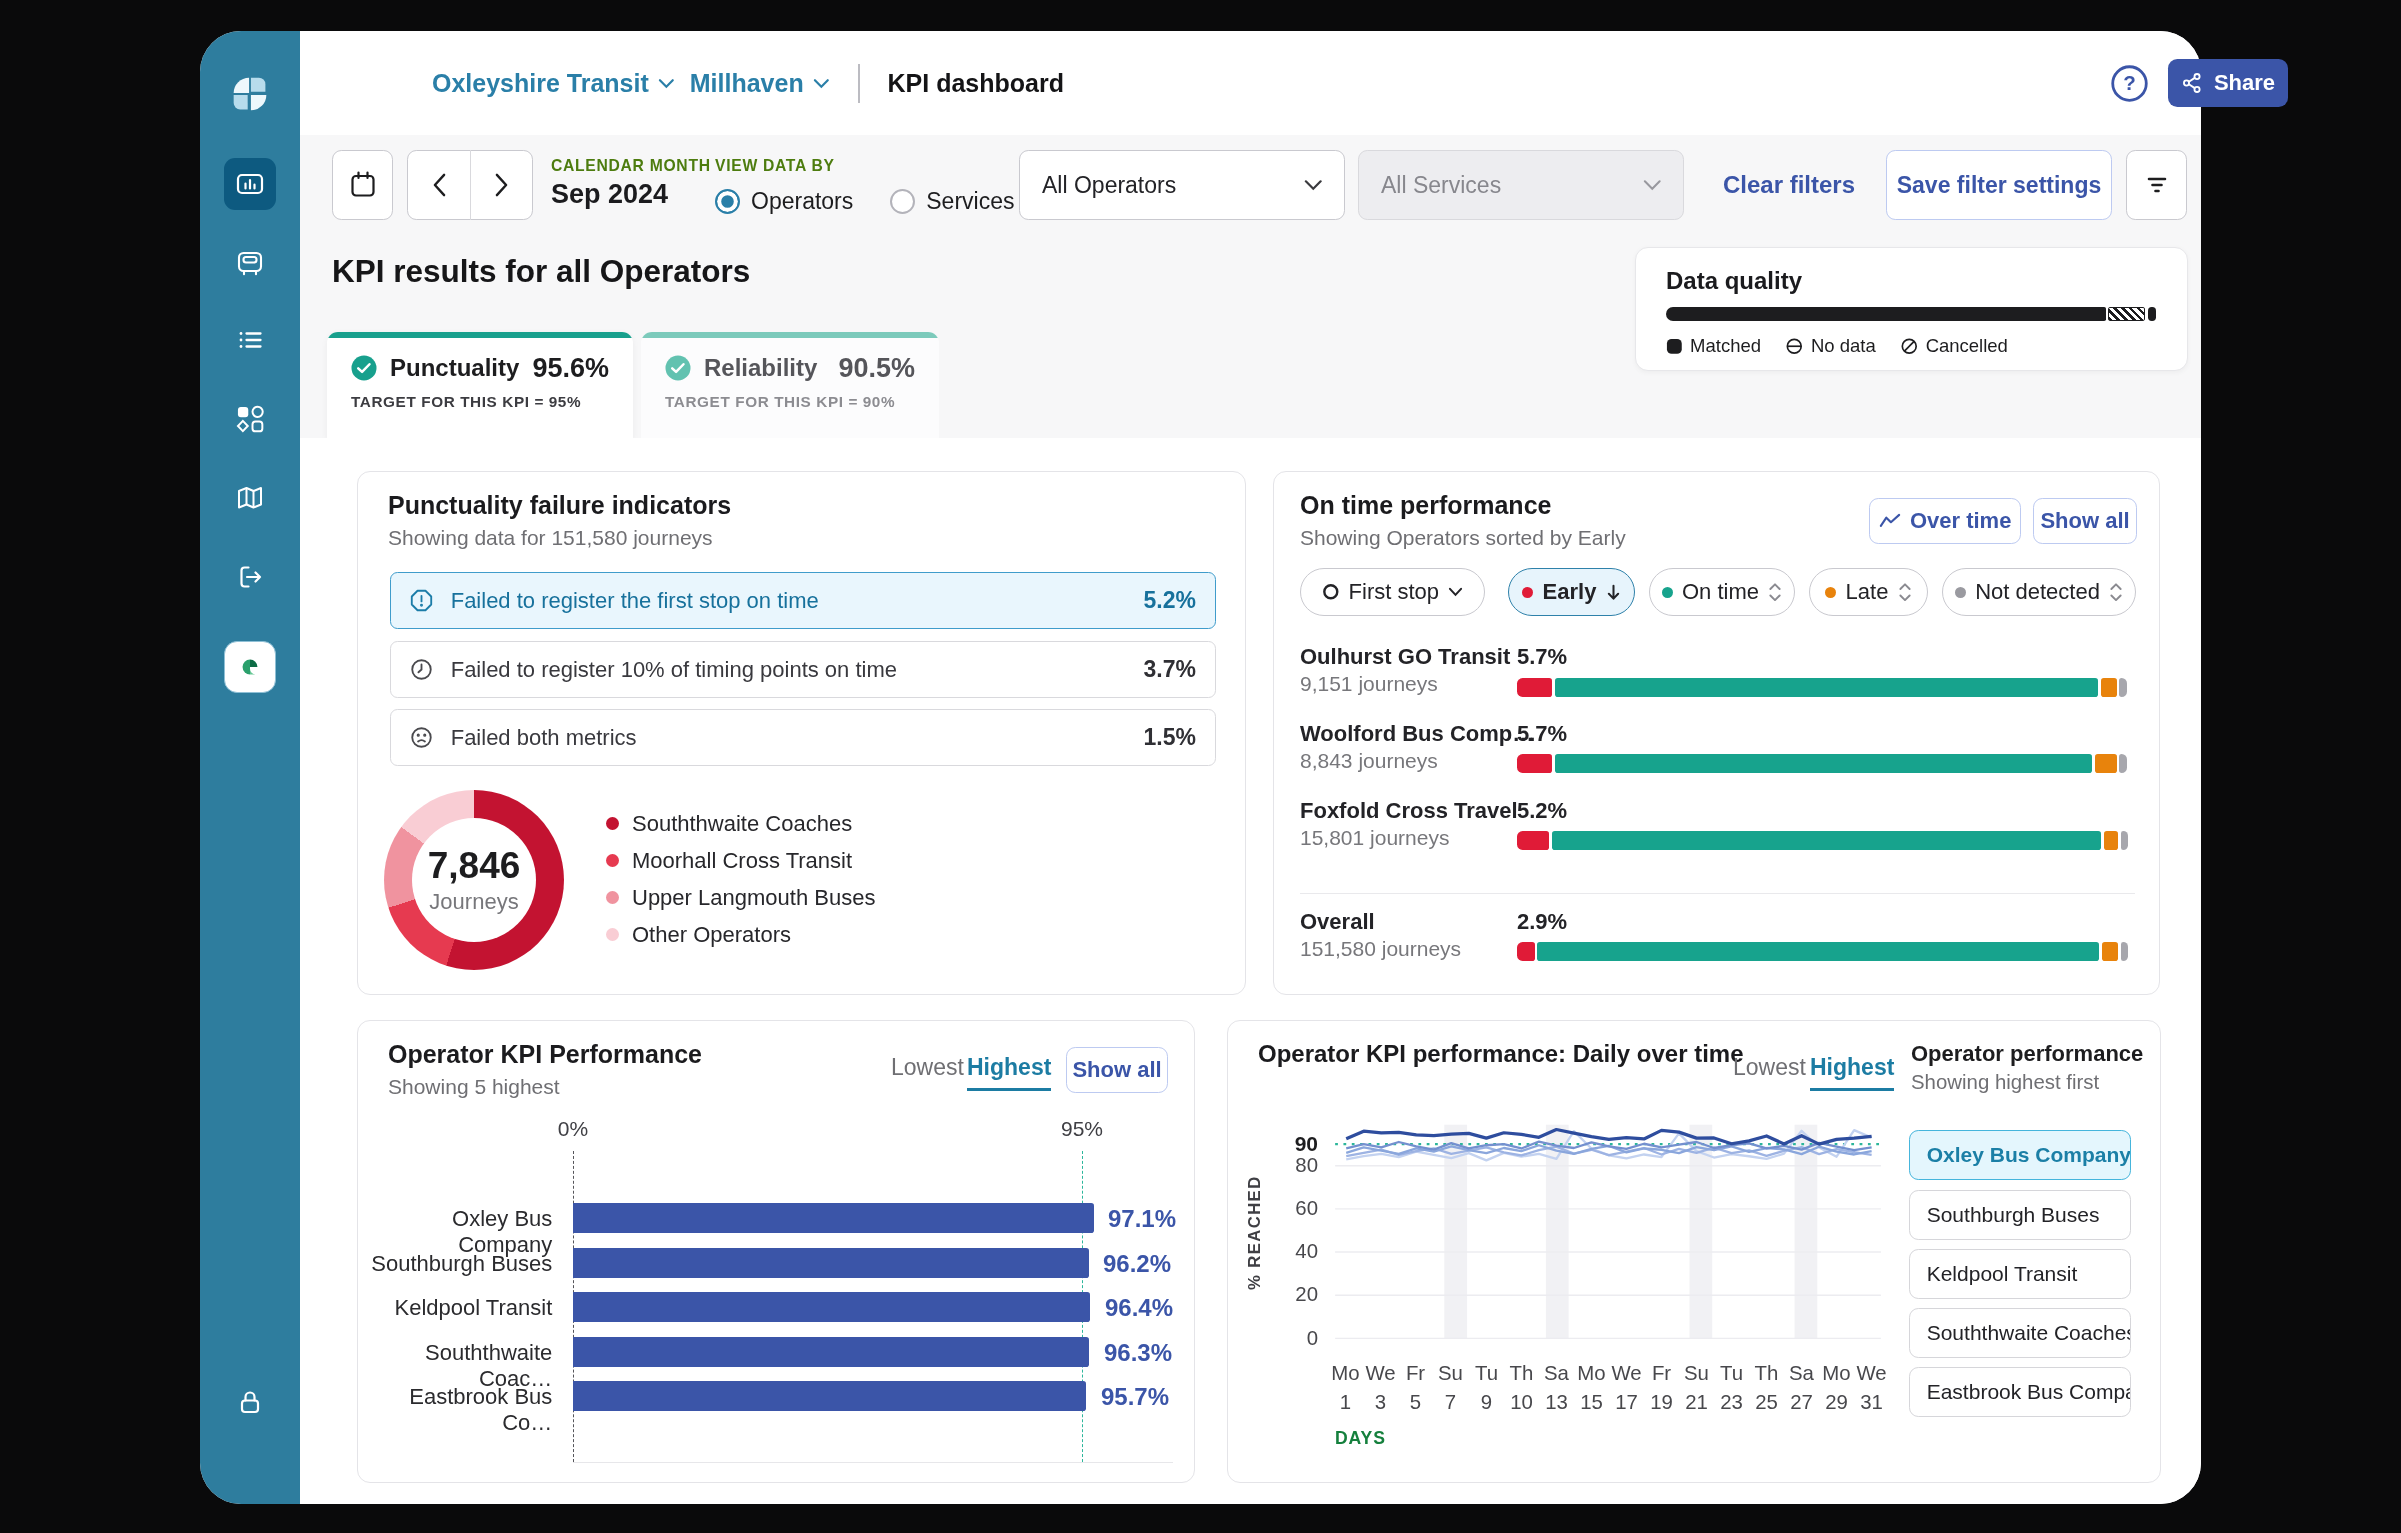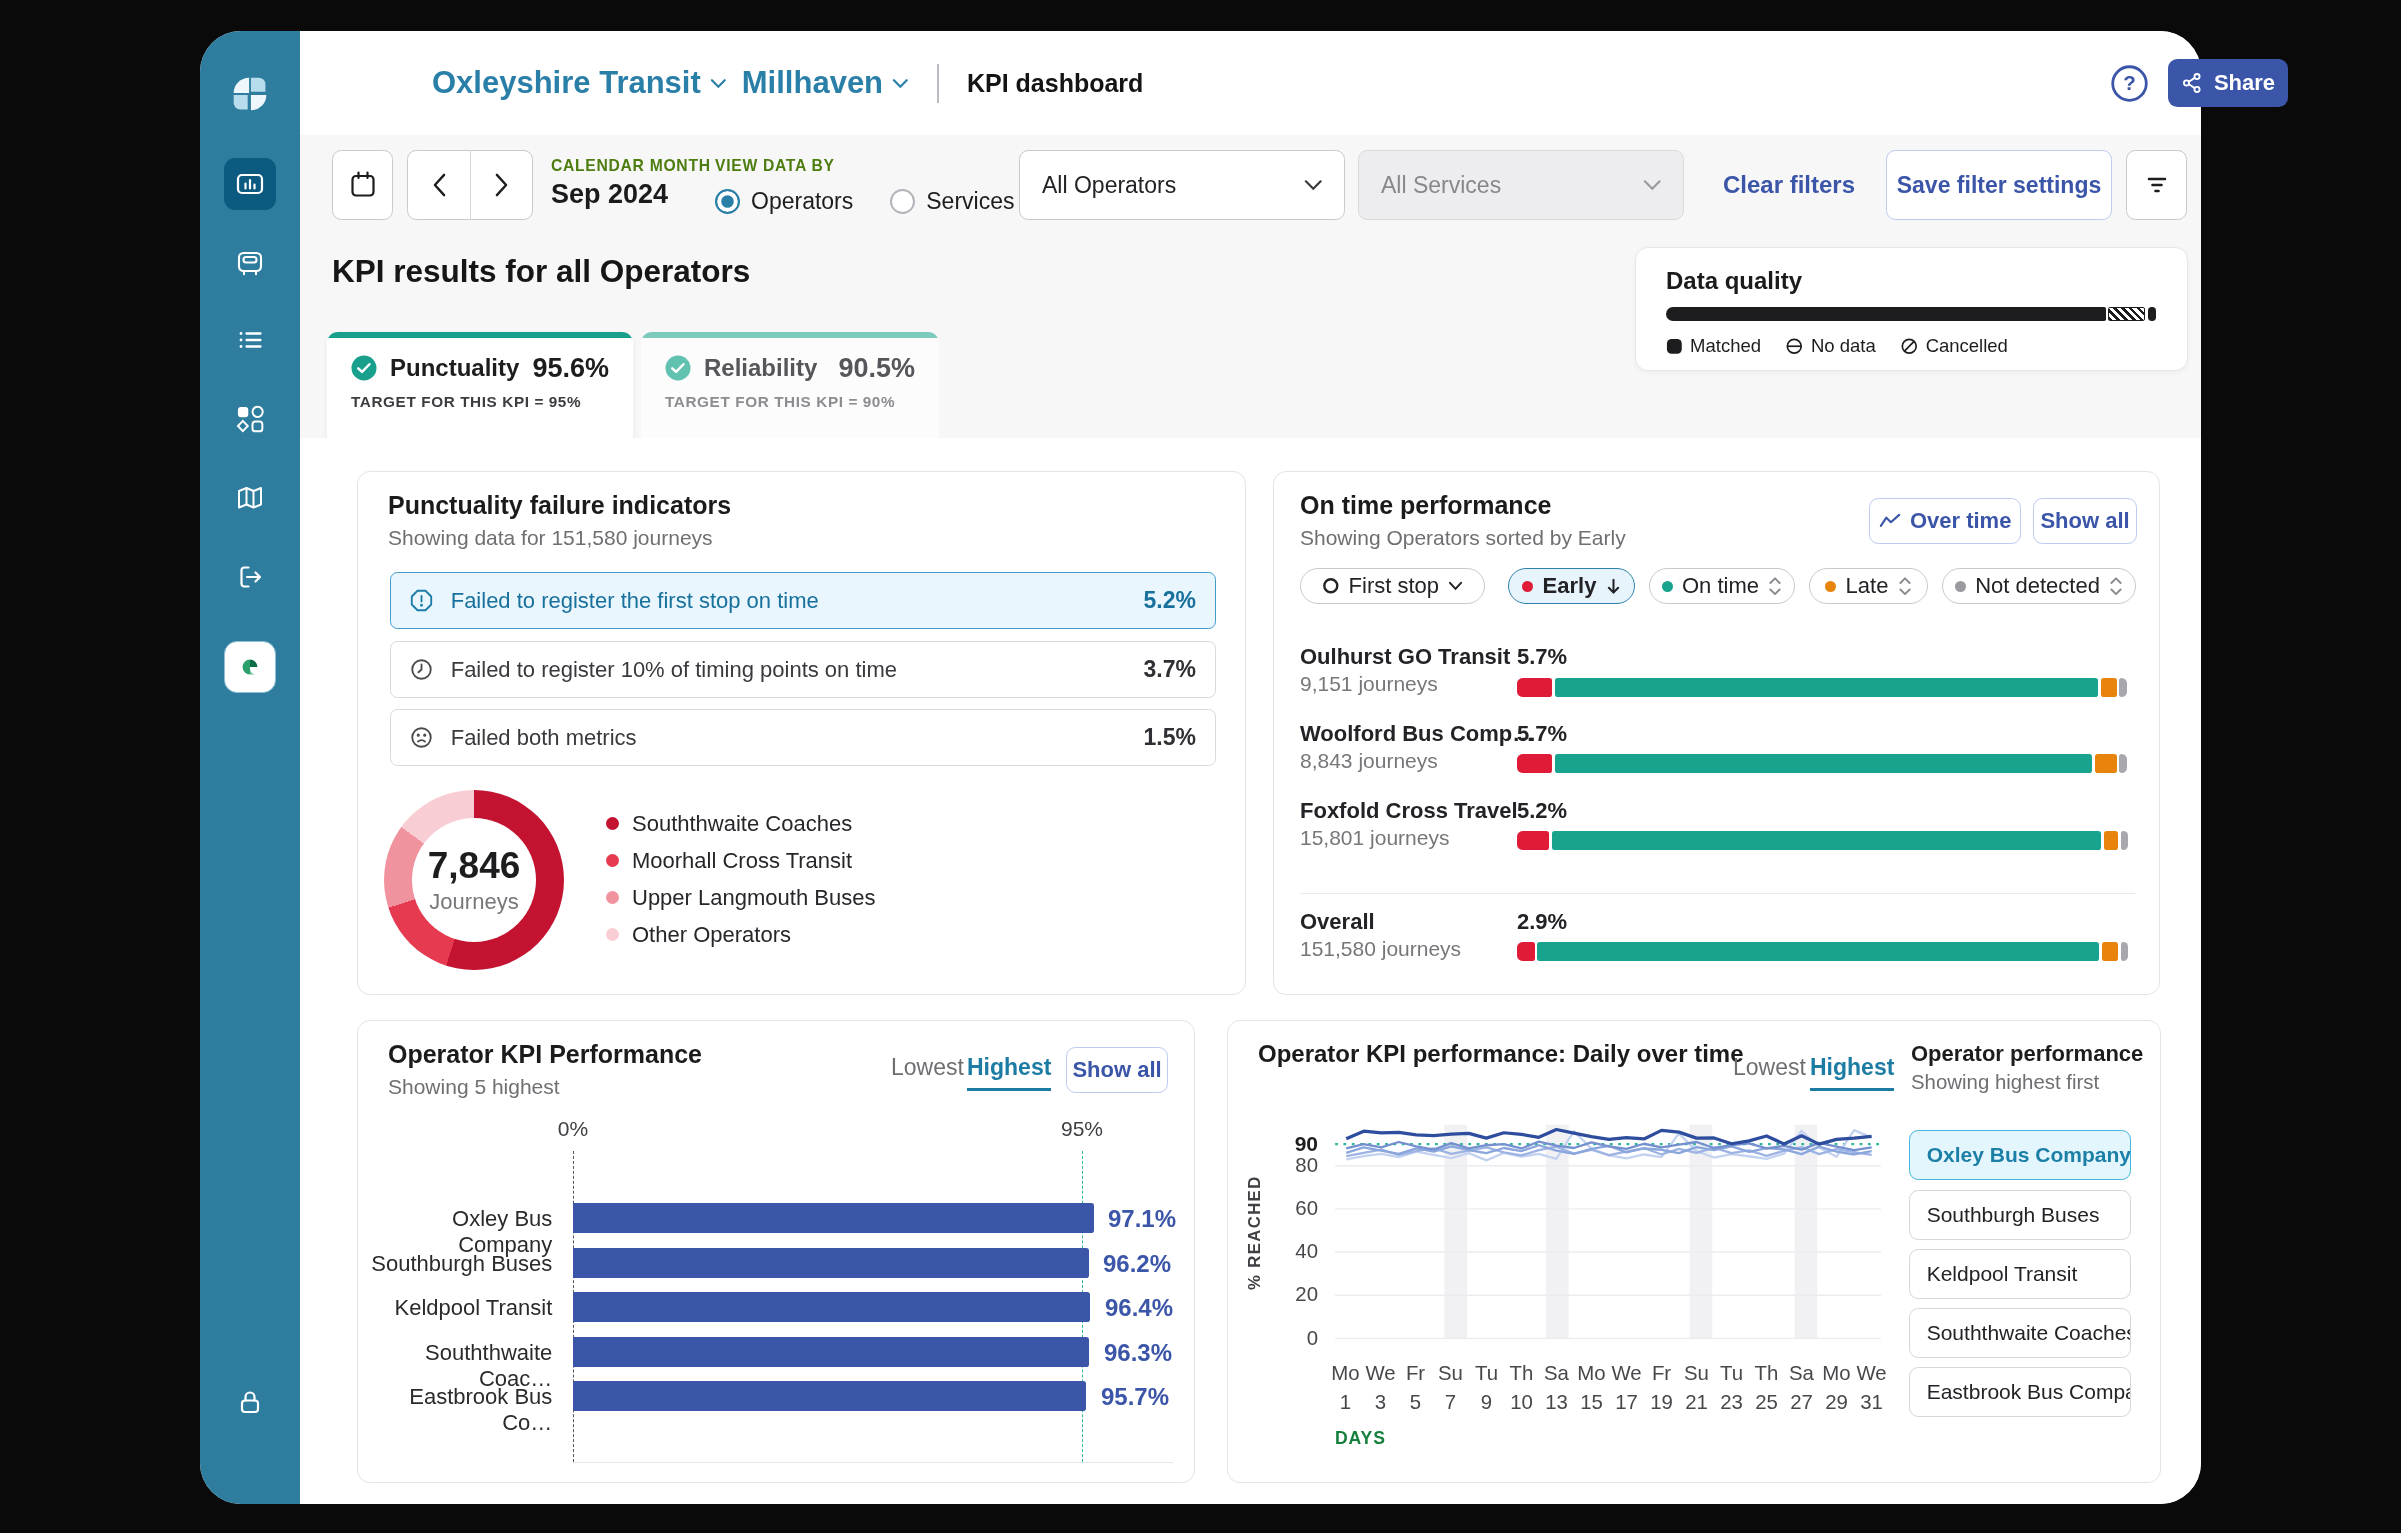--- a/index.html
+++ b/index.html
@@ -8,21 +8,21 @@
 
   
   #sidebar { position:absolute; left:0; top:0; width:100px; height:1473px; background:#2e7d9e; border-radius:41px 0 0 41px; }
   .side-ic { position:absolute; left:24px; width:52px; height:52px; display:flex; align-items:center; justify-content:center; border-radius:11px; cursor:pointer; }
   .side-ic.active { background:#0d5a80; }
   .side-ic.appbtn { background:#ffffff; border:1.4px solid #8fc0d6; border-radius:13px; }
 
   
   #header { position:absolute; left:100px; top:0; width:1901px; height:104px; background:#ffffff; border-radius:0 41px 0 0; }
   #crumb { position:absolute; left:132px; top:0; height:104px; display:flex; align-items:center; gap:15px; }
-  .crumb-link { color:#2a7fa8; font-size:31px; font-weight:600; cursor:pointer; display:flex; align-items:center; gap:9.3px; }
+  .crumb-link { color:#2a7fa8; font-size:25px; font-weight:600; cursor:pointer; display:flex; align-items:center; gap:9.3px; }
   .crumb-div { width:1.9px; height:39px; background:#bcbcc2; margin:0 13px; }
   .page-title { color:#141416; font-size:25px; font-weight:600; }
   #help-btn { position:absolute; left:1809px; top:31.5px; width:41px; height:41px; cursor:pointer; }
   #share-btn { position:absolute; left:1868px; top:28px; width:120px; height:48px; background:#3b55a8; border-radius:9.3px; color:#fff; font-size:22px; font-weight:600; display:flex; align-items:center; justify-content:center; gap:11px; cursor:pointer; }
 
   
   .fbtn { position:absolute; top:119px; height:70px; background:#fff; border:1.4px solid #c9c9cf; border-radius:9.3px; display:flex; align-items:center; justify-content:center; cursor:pointer; }
   .flabel { position:absolute; font-size:15.7px; font-weight:700; letter-spacing:0.7px; color:#4d7c0f; }
   .fmonth { position:absolute; font-size:27px; font-weight:700; color:#1b1b1e; }
   .radio-row { position:absolute; left:515px; top:157px; display:flex; gap:37px; align-items:center; }
@@ -80,21 +80,21 @@
   #donut::after { content:""; position:absolute; inset:28px; background:#fff; border-radius:50%; }
   #donut-center { position:absolute; left:26px; top:318px; width:180px; height:180px; display:flex; flex-direction:column; align-items:center; justify-content:center; z-index:2; }
   #donut-value { font-size:37px; font-weight:700; color:#1d1d1f; }
   #donut-label { font-size:22px; color:#77777b; margin-top:1.9px; }
   #donut-legend { position:absolute; left:248px; top:333px; }
   .dl-item { display:flex; align-items:center; gap:13px; height:37px; font-size:22px; color:#27272b; }
   .dl-dot { width:13px; height:13px; border-radius:50%; }
 
   
   .pill-btn { position:absolute; top:26px; height:46px; background:#fff; border:1.4px solid #bdcaf1; border-radius:9.3px; color:#3b55a8; font-size:22px; font-weight:600; display:flex; align-items:center; justify-content:center; gap:9.3px; cursor:pointer; }
-  .chip { position:absolute; top:96px; height:36px; border:1.4px solid #c9c9cf; border-radius:24px; background:#fff; display:flex; align-items:center; justify-content:center; gap:9.3px; font-size:22px; color:#232327; cursor:pointer; }
+  .chip { position:absolute; top:96px; height:48px; border:1.4px solid #c9c9cf; border-radius:24px; background:#fff; display:flex; align-items:center; justify-content:center; gap:9.3px; font-size:22px; color:#232327; cursor:pointer; }
   .chip.active { background:#e7f4fc; border-color:#2e81aa; font-weight:600; }
   .chip .dot { width:11px; height:11px; border-radius:50%; }
   .ot-name { position:absolute; left:26px; font-size:22px; font-weight:600; color:#232327; }
   .ot-journeys { position:absolute; left:26px; font-size:21px; color:#77777b; }
   .ot-pct { position:absolute; left:243px; font-size:22px; font-weight:600; color:#232327; }
   .ot-bar { position:absolute; left:243px; width:617px; height:18.5px; display:flex; gap:2.8px; }
   .ot-seg { height:18.5px; border-radius:2.8px; }
   #ot-divider { position:absolute; left:26px; top:421px; width:835px; height:0.9px; background:#e9e9ec; }
 
   

